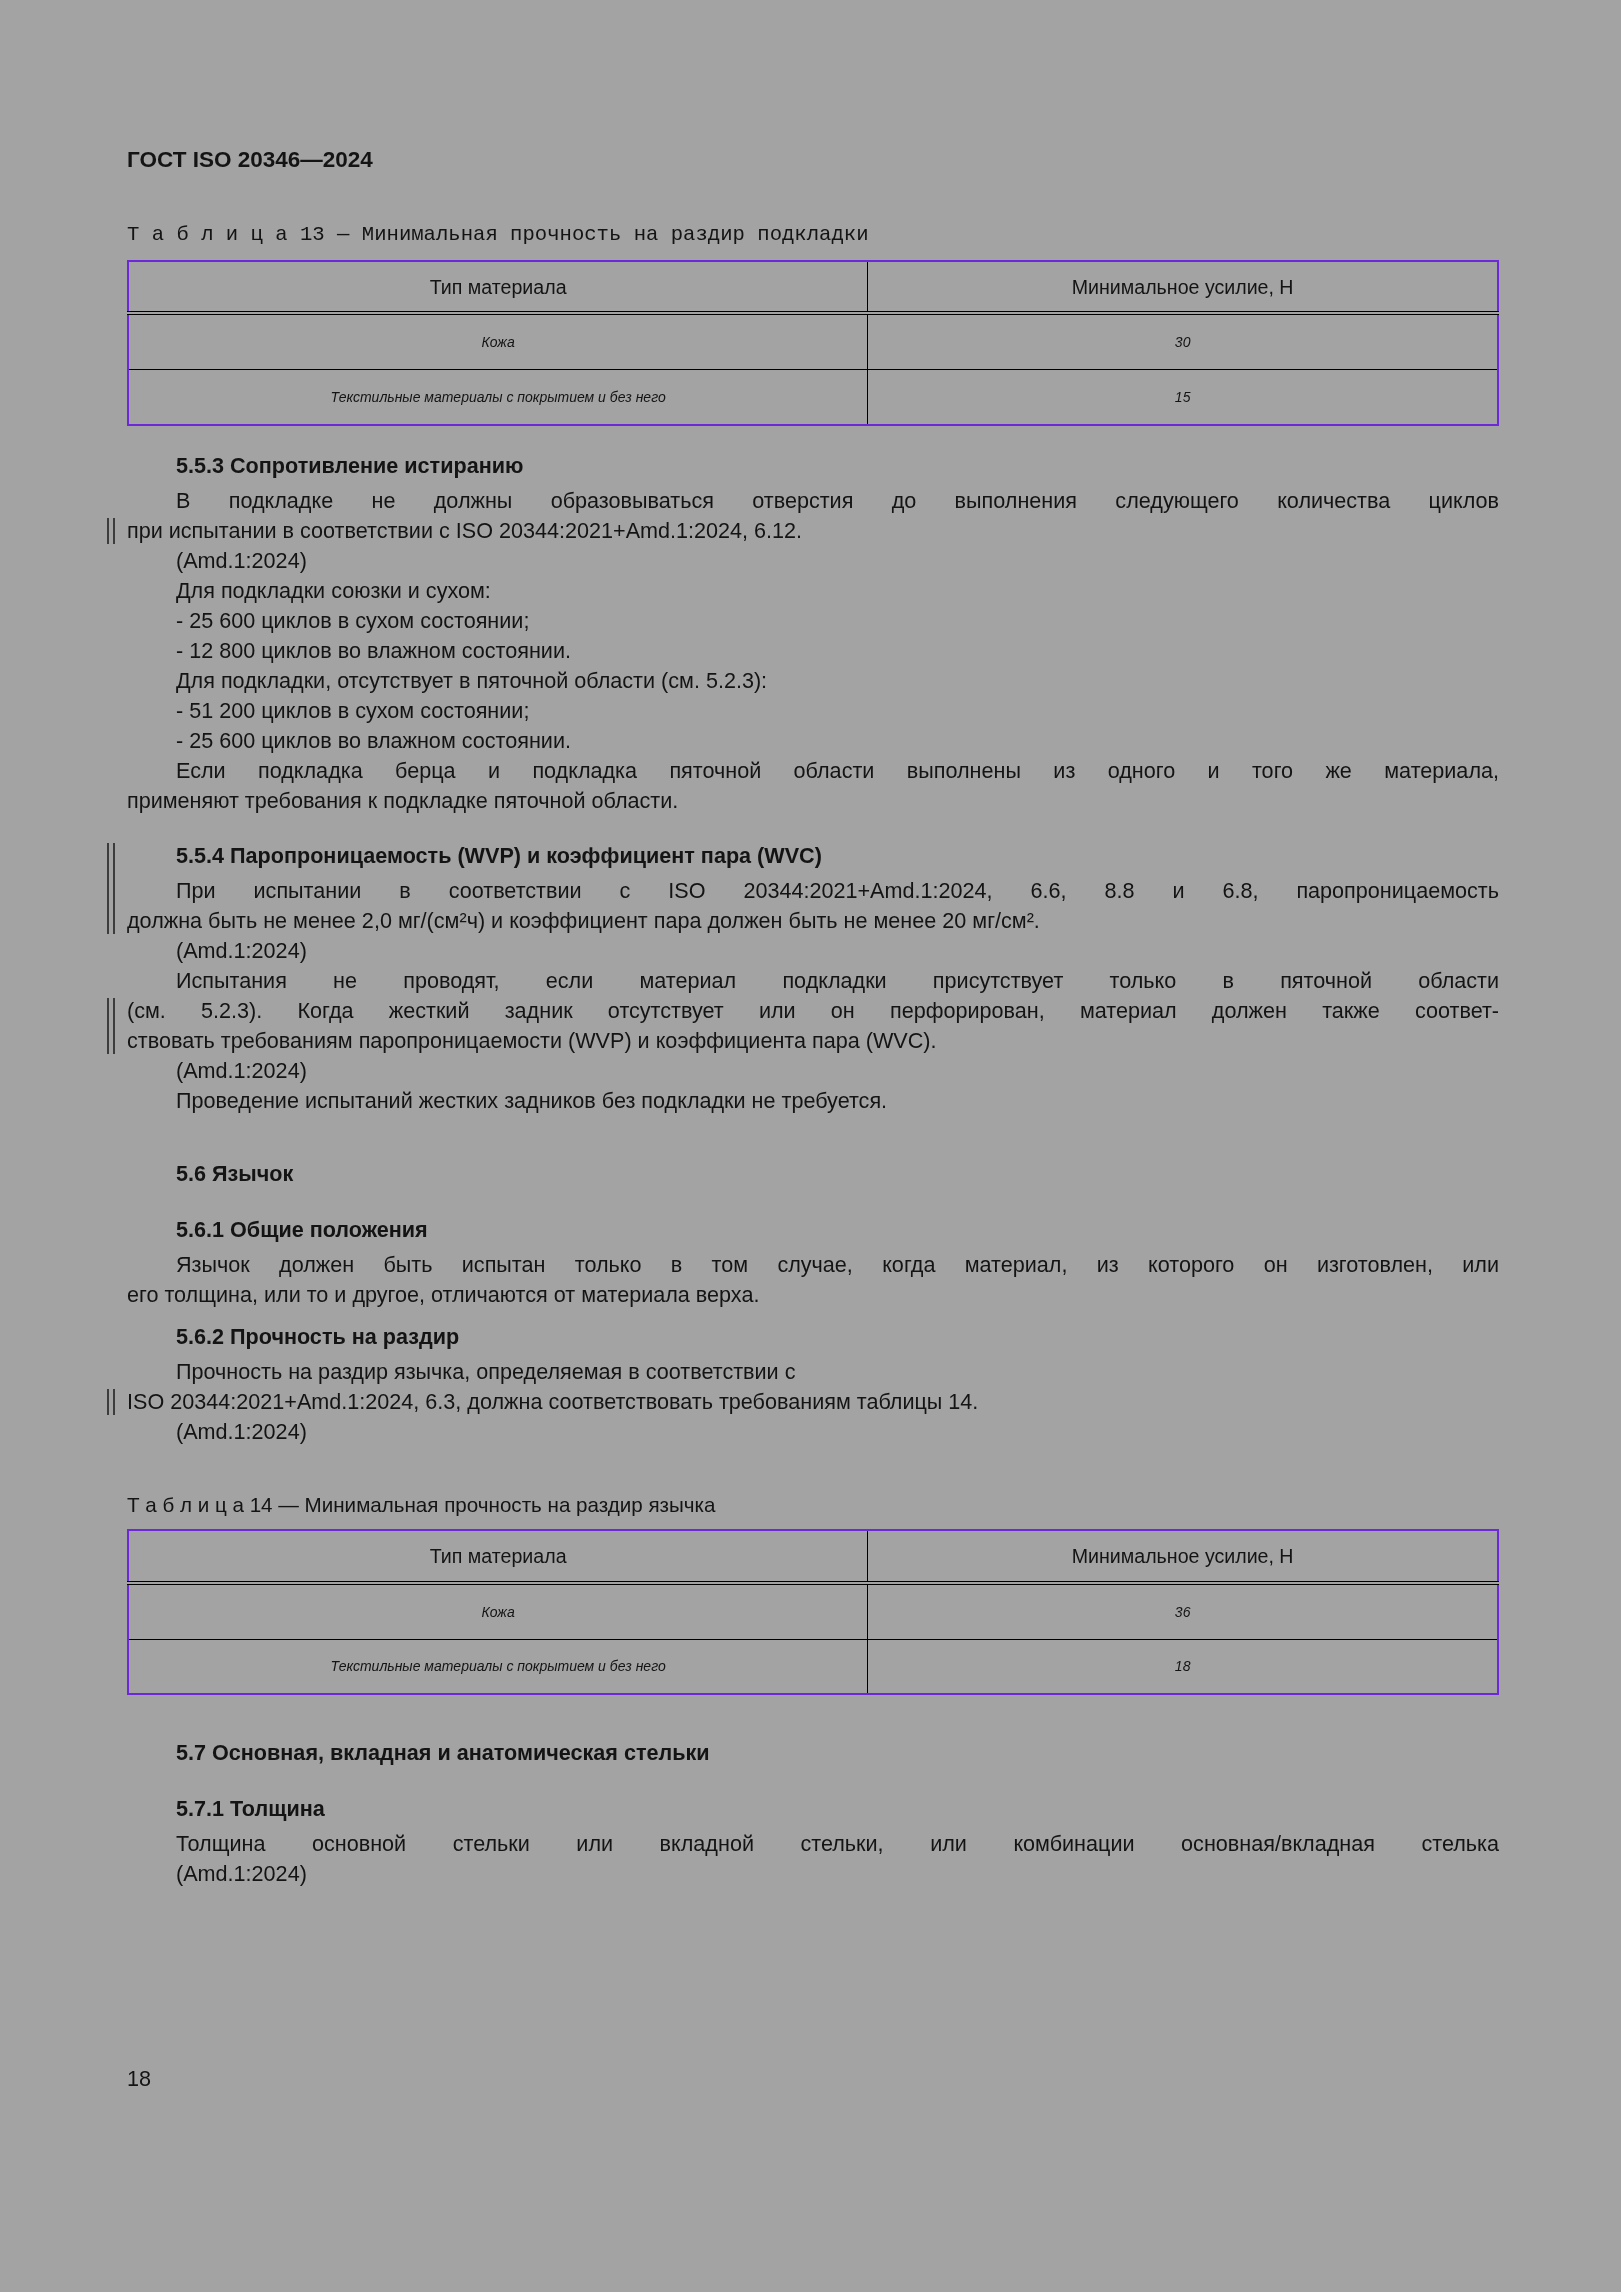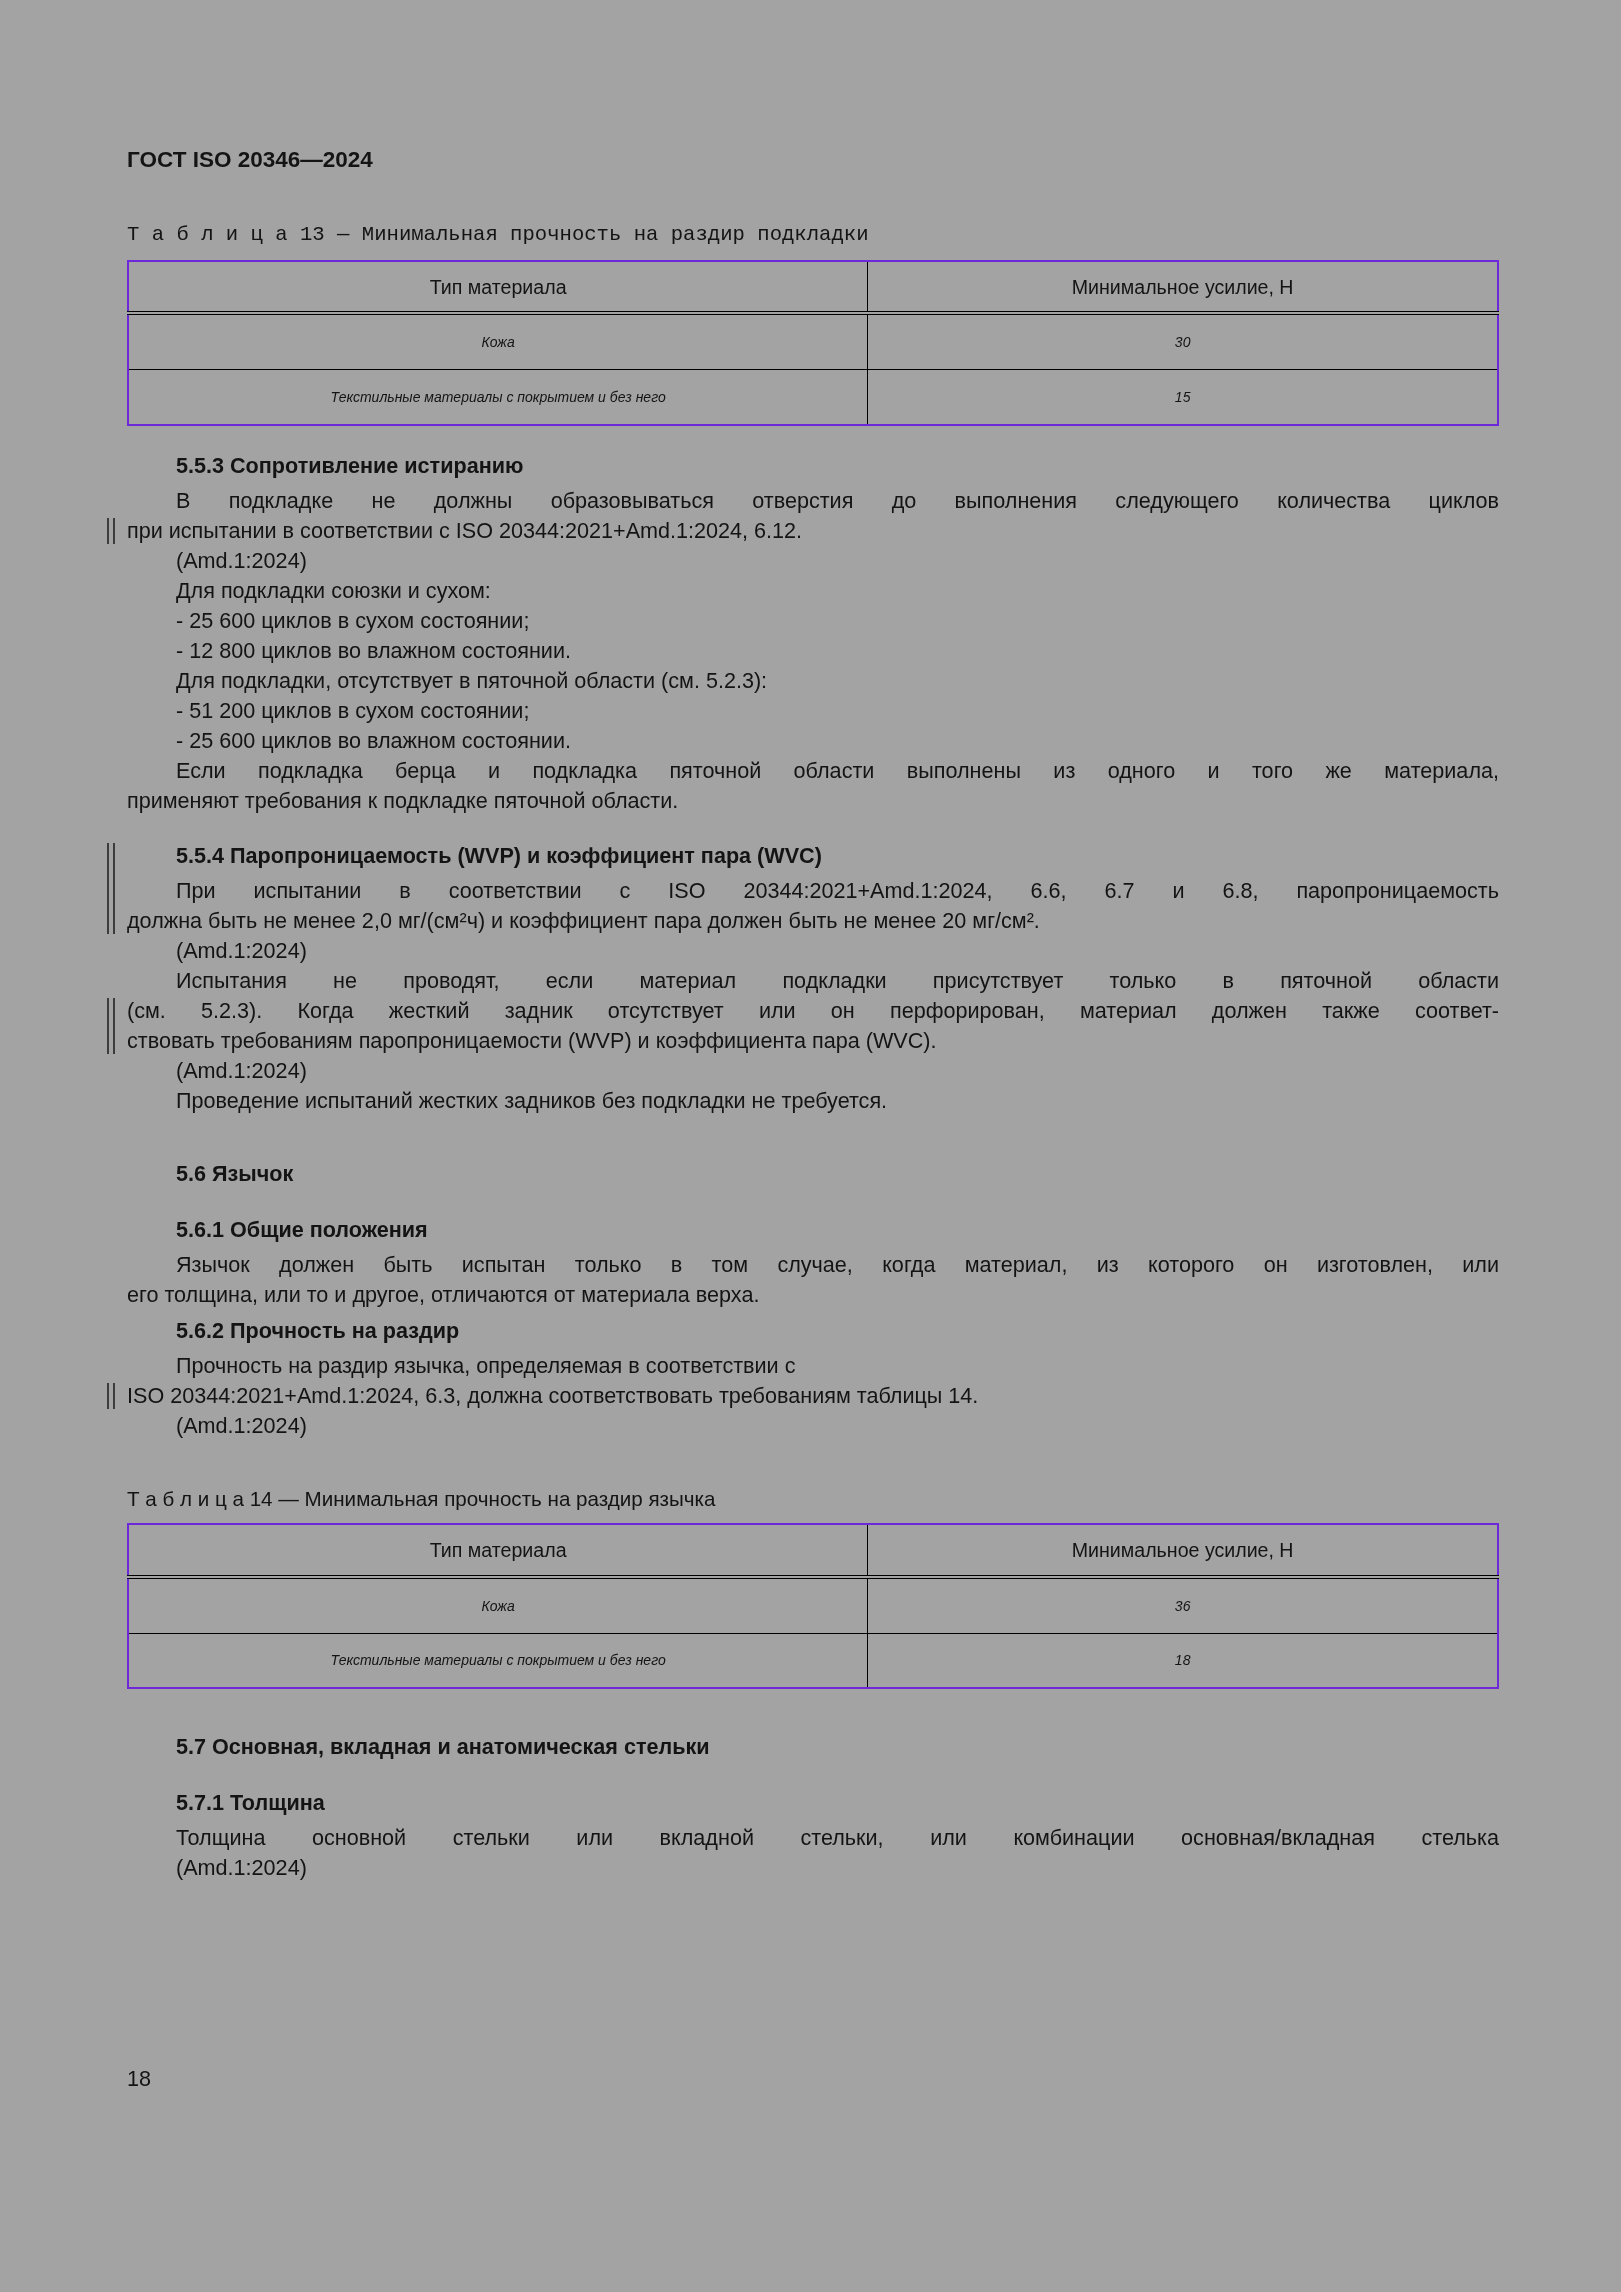--- a/index.html
+++ b/index.html
@@ -10,21 +10,21 @@
   .content { position: absolute; left: 127px; top: 145px; width: 1372px; font-size: 21.6px; line-height: 30px; text-align: left; }
   .doc-code { font-weight: bold; font-size: 22.5px; margin: 0 0 45px 0; }
   .tcaption { font-size: 20.6px; margin: 43px 0 9.8px 0; }
   .tcaption.first { margin-top: 0; font-family: Liberation Mono, monospace; }
   table.gtable { width: 100%; border-collapse: collapse; table-layout: fixed; border: 2px solid #6d28d9; }
   .gtable th, .gtable td { border: 1px solid #000; text-align: center; vertical-align: middle; }
   .gtable th { font-weight: normal; font-size: 19.6px; padding: 9.8px 7.8px; border-bottom: 4.9px double #000; }
   .gtable td { font-size: 14px; padding: 11.8px 7.8px; font-style: italic; }
   col.c1 { width: 54%; }
   .h3 { font-weight: bold; font-size: 21.6px; margin: 25.5px 0 4.9px 0; text-indent: 49px; }
-  .h3.tight { margin-top: 6px; }
+  .h3.tight { margin-top: 12px; }
   .h2 { font-weight: bold; font-size: 21.6px; margin: 43px 0 15.7px 0; text-indent: 49px; }
   .ln { text-align: left; }
   .jl { text-align: justify; text-align-last: justify; }
   .ind { text-indent: 49px; }
   .rel { position: relative; }
   .grp { margin-top: 25.5px; }
   .grp .h3 { margin-top: 0; }
   .cbar {
     position: absolute; left: -19.6px; top: 2px; bottom: 2px; width: 3.9px;
     border-left: 2px solid #3c3c3c; border-right: 2px solid #3c3c3c;
@@ -80,21 +80,21 @@
     <div class="ln ind">- 51 200 циклов в сухом состоянии;</div>
     <div class="ln ind">- 25 600 циклов во влажном состоянии.</div>
     <div>
       <div class="jl ind">Если подкладка берца и подкладка пяточной области выполнены из одного и того же материала,</div>
       <div class="ln">применяют требования к подкладке пяточной области.</div>
     </div>
 
     <div class="rel grp">
       <span class="cbar"></span>
       <div class="h3">5.5.4 Паропроницаемость (WVP) и коэффициент пара (WVC)</div>
-      <div class="jl ind">При испытании в соответствии с ISO 20344:2021+Amd.1:2024, 6.6, 6.7 и 6.8, паропроницаемость</div>
+      <div class="jl ind">При испытании в соответствии с ISO 20344:2021+Amd.1:2024, 6.6, 8.8 и 6.8, паропроницаемость</div>
       <div class="ln">должна быть не менее 2,0 мг/(см²ч) и коэффициент пара должен быть не менее 20 мг/см².</div>
     </div>
     <div class="ln ind">(Amd.1:2024)</div>
     <div>
       <div class="jl ind">Испытания не проводят, если материал подкладки присутствует только в пяточной области</div>
       <div class="rel">
         <span class="cbar"></span>
         <div class="jl">(см. 5.2.3). Когда жесткий задник отсутствует или он перфорирован, материал должен также соответ-</div>
         <div class="ln">ствовать требованиям паропроницаемости (WVP) и коэффициента пара (WVC).</div>
       </div>

